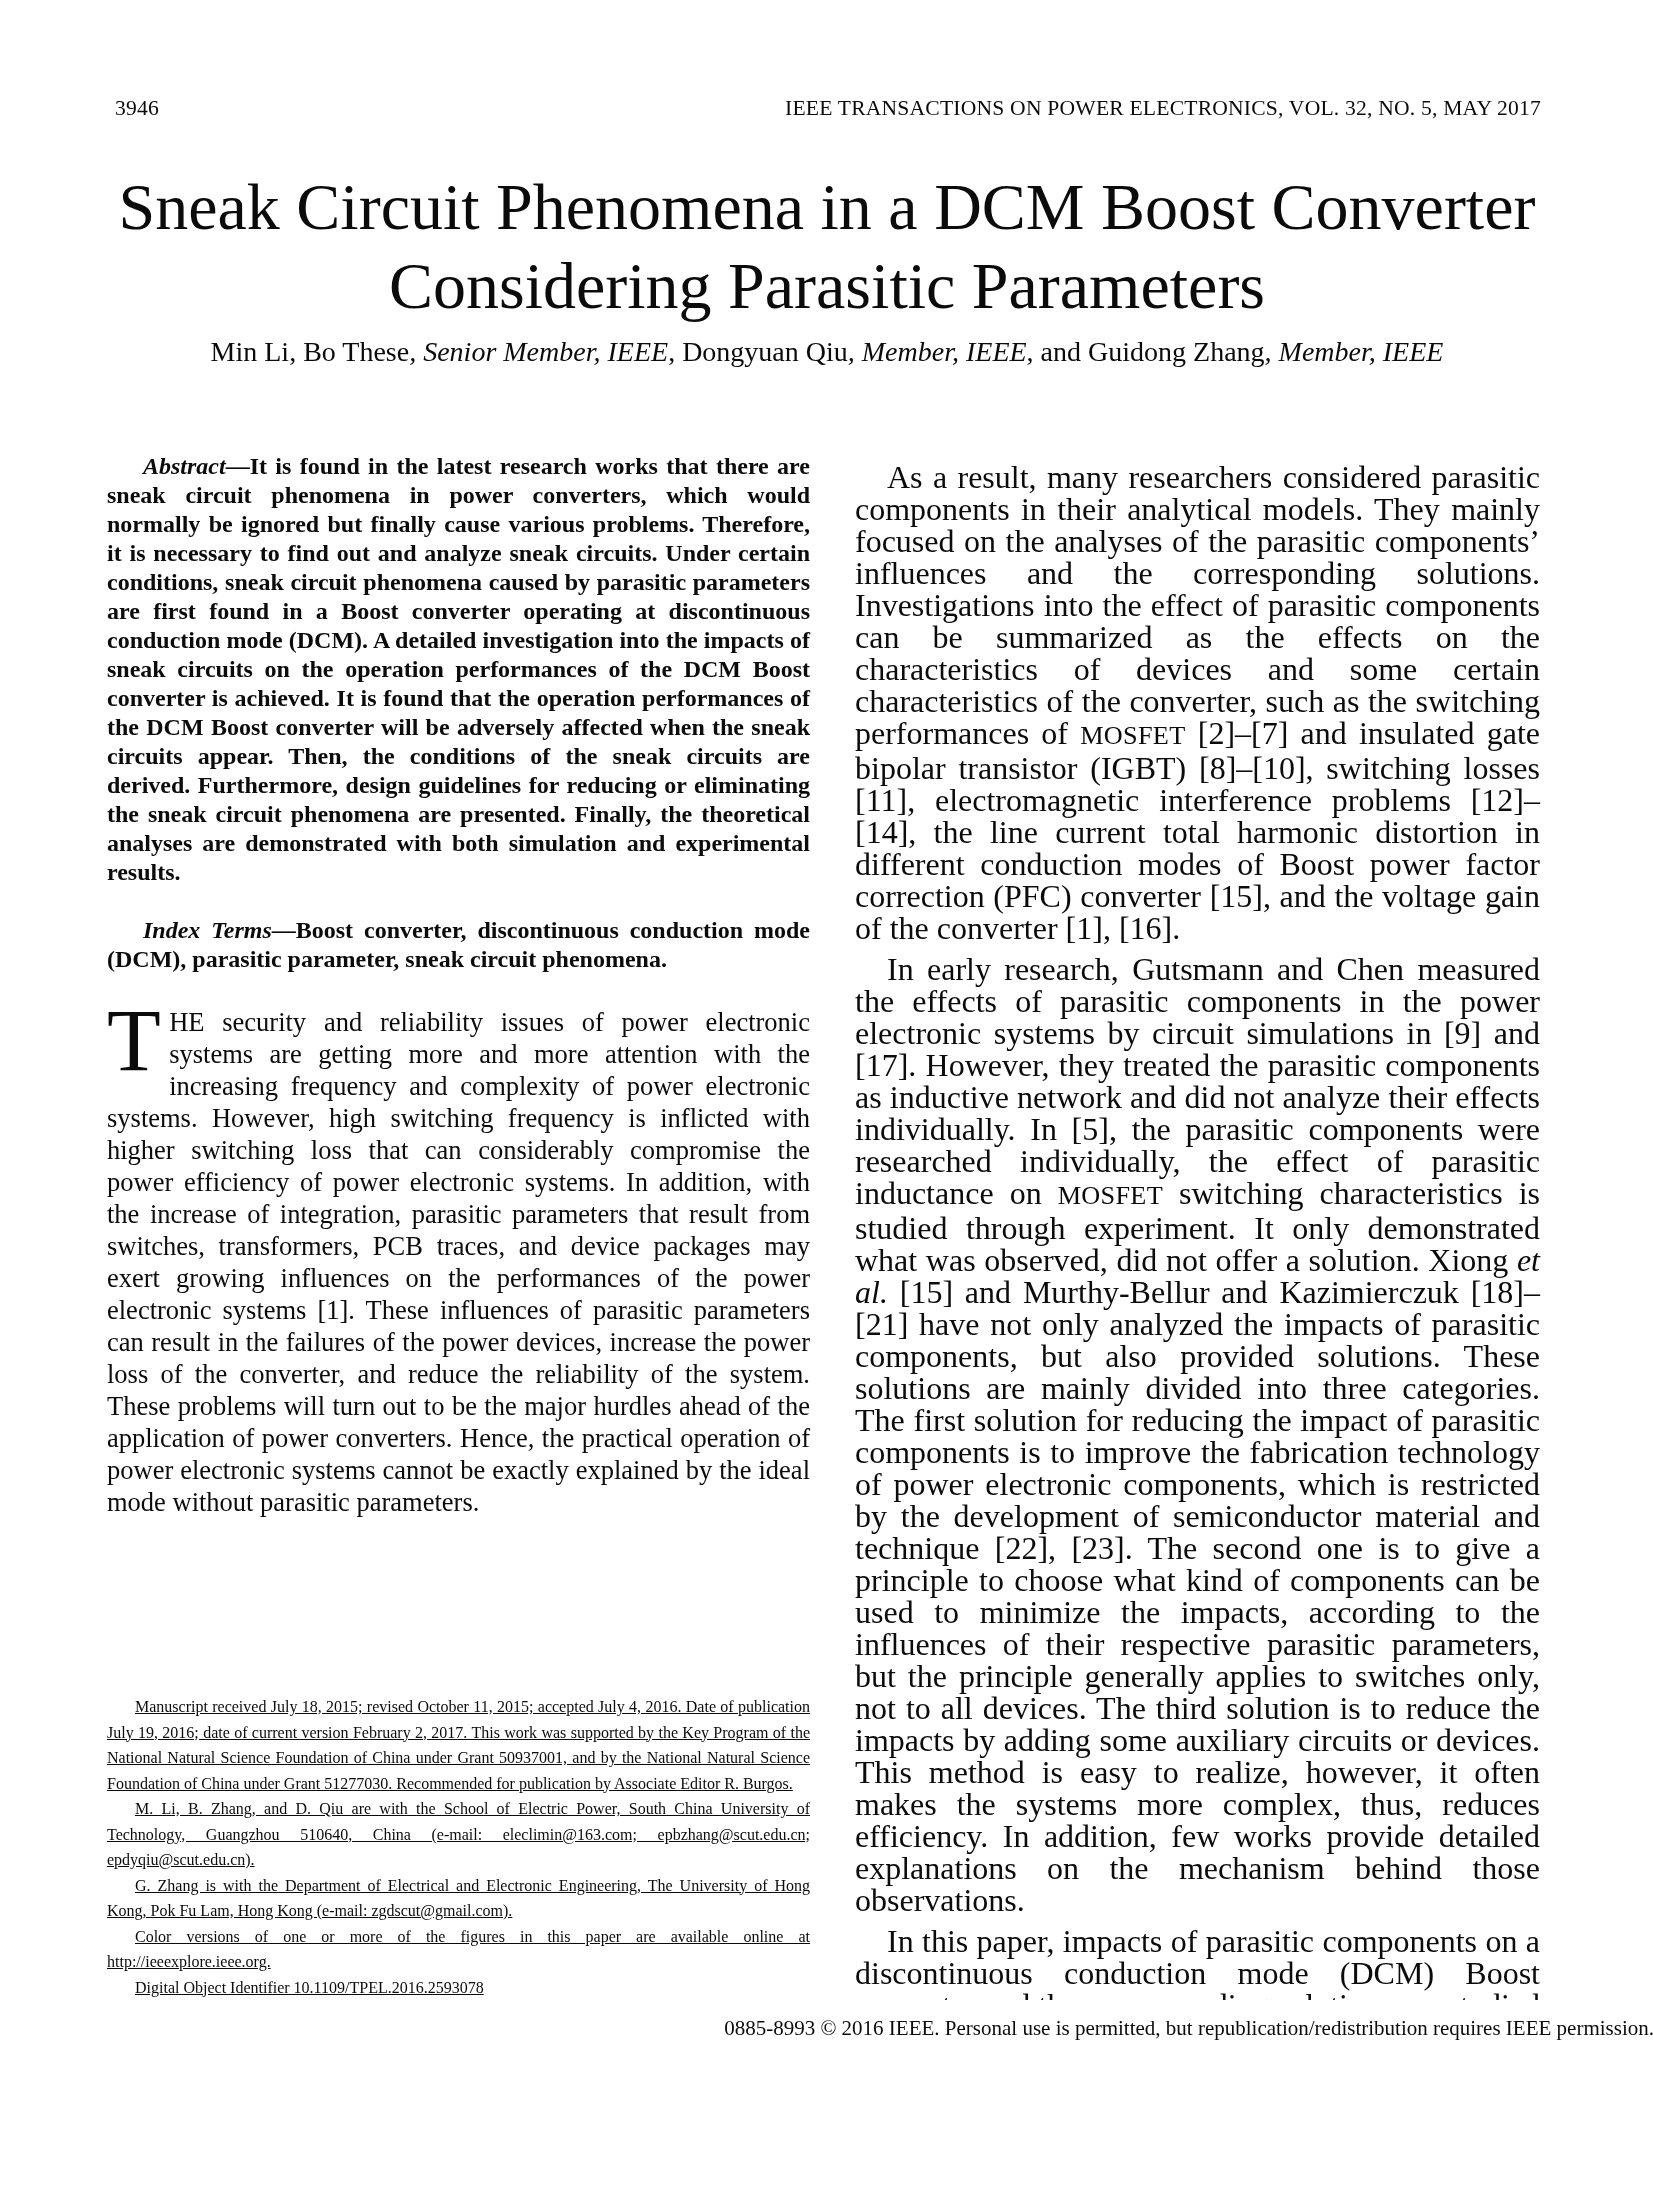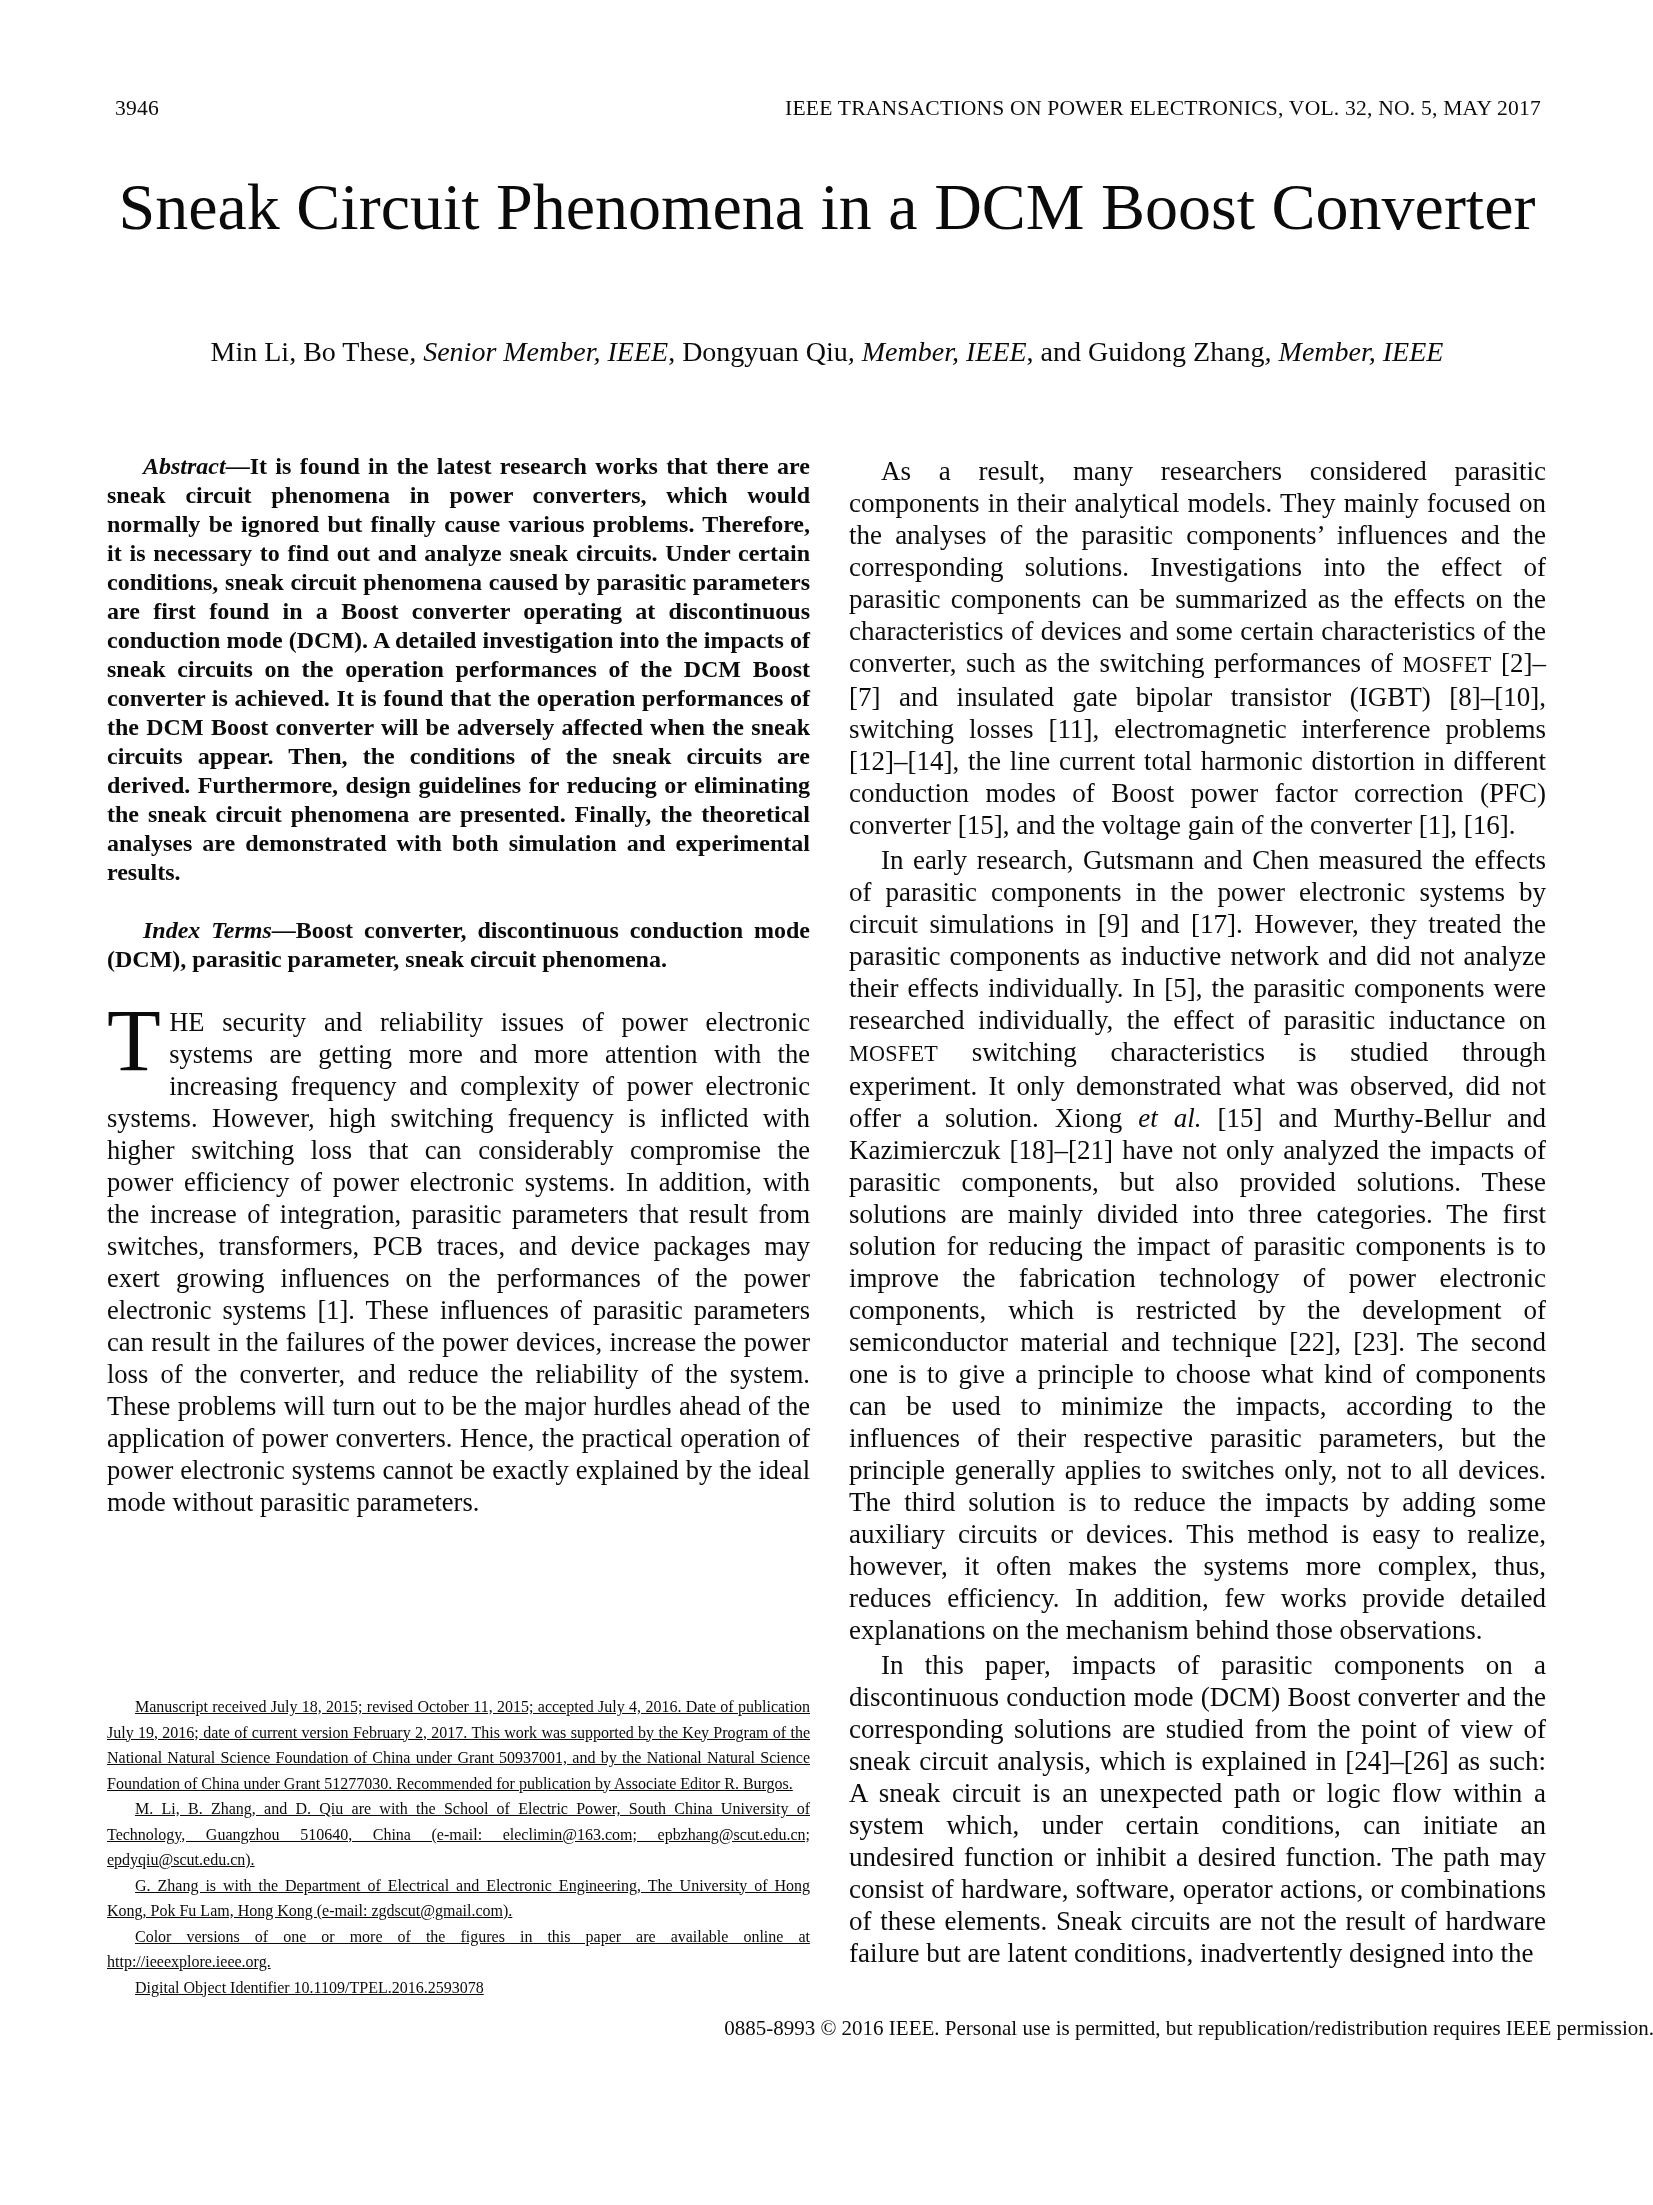--- a/index.html
+++ b/index.html
@@ -93,22 +93,22 @@
   .footnote-block {
     margin-top: auto;
     font-size: 16px;
     line-height: 25.5px;
     text-align: justify;
     text-decoration: underline;
   }
   .footnote-block p { margin: 0; text-indent: 28px; }
 
   .col.right p {
-    margin: 3px;
-    font-size: 27px;
+    margin: 9px;
+    font-size: 32px;
     line-height: 32px;
     text-align: justify;
     text-indent: 32px;
   }
   .sc { font-size: 0.82em; letter-spacing: 0.3px; }
 
   .page-footer {
     position: absolute;
     top: 2013px; left: 0; right: 0;
     text-align: right;
@@ -121,20 +121,21 @@
 
 <div class="page">
 
   <div class="running-head">
     <span>3946</span>
     <span>IEEE TRANSACTIONS ON POWER ELECTRONICS, VOL. 32, NO. 5, MAY 2017</span>
   </div>
 
   <div class="title-block">
     <div class="title-line">Sneak Circuit Phenomena in a DCM Boost Converter</div>
+    <div class="title-line">Considering Parasitic Parameters</div>
   </div>
 
   <div class="authors"><span>Min Li, Bo These</span><span class="it">, Senior Member, IEEE</span><span>, Dongyuan Qiu</span><span class="it">, Member, IEEE</span><span>, and Guidong Zhang</span><span class="it">, Member, IEEE</span></div>
 
   <div class="columns">
 
     <div class="col left">
       <p class="front-para"><span class="lbl">Abstract</span><span>—It is found in the latest research works that there are sneak circuit phenomena in power converters, which would normally be ignored but finally cause various problems. Therefore, it is necessary to find out and analyze sneak circuits. Under certain conditions, sneak circuit phenomena caused by parasitic parameters are first found in a Boost converter operating at discontinuous conduction mode (DCM). A detailed investigation into the impacts of sneak circuits on the operation performances of the DCM Boost converter is achieved. It is found that the operation performances of the DCM Boost converter will be adversely affected when the sneak circuits appear. Then, the conditions of the sneak circuits are derived. Furthermore, design guidelines for reducing or eliminating the sneak circuit phenomena are presented. Finally, the theoretical analyses are demonstrated with both simulation and experimental results.</span></p>
 
       <p class="front-para index"><span class="lbl">Index Terms</span><span>—Boost converter, discontinuous conduction mode (DCM), parasitic parameter, sneak circuit phenomena.</span></p>

